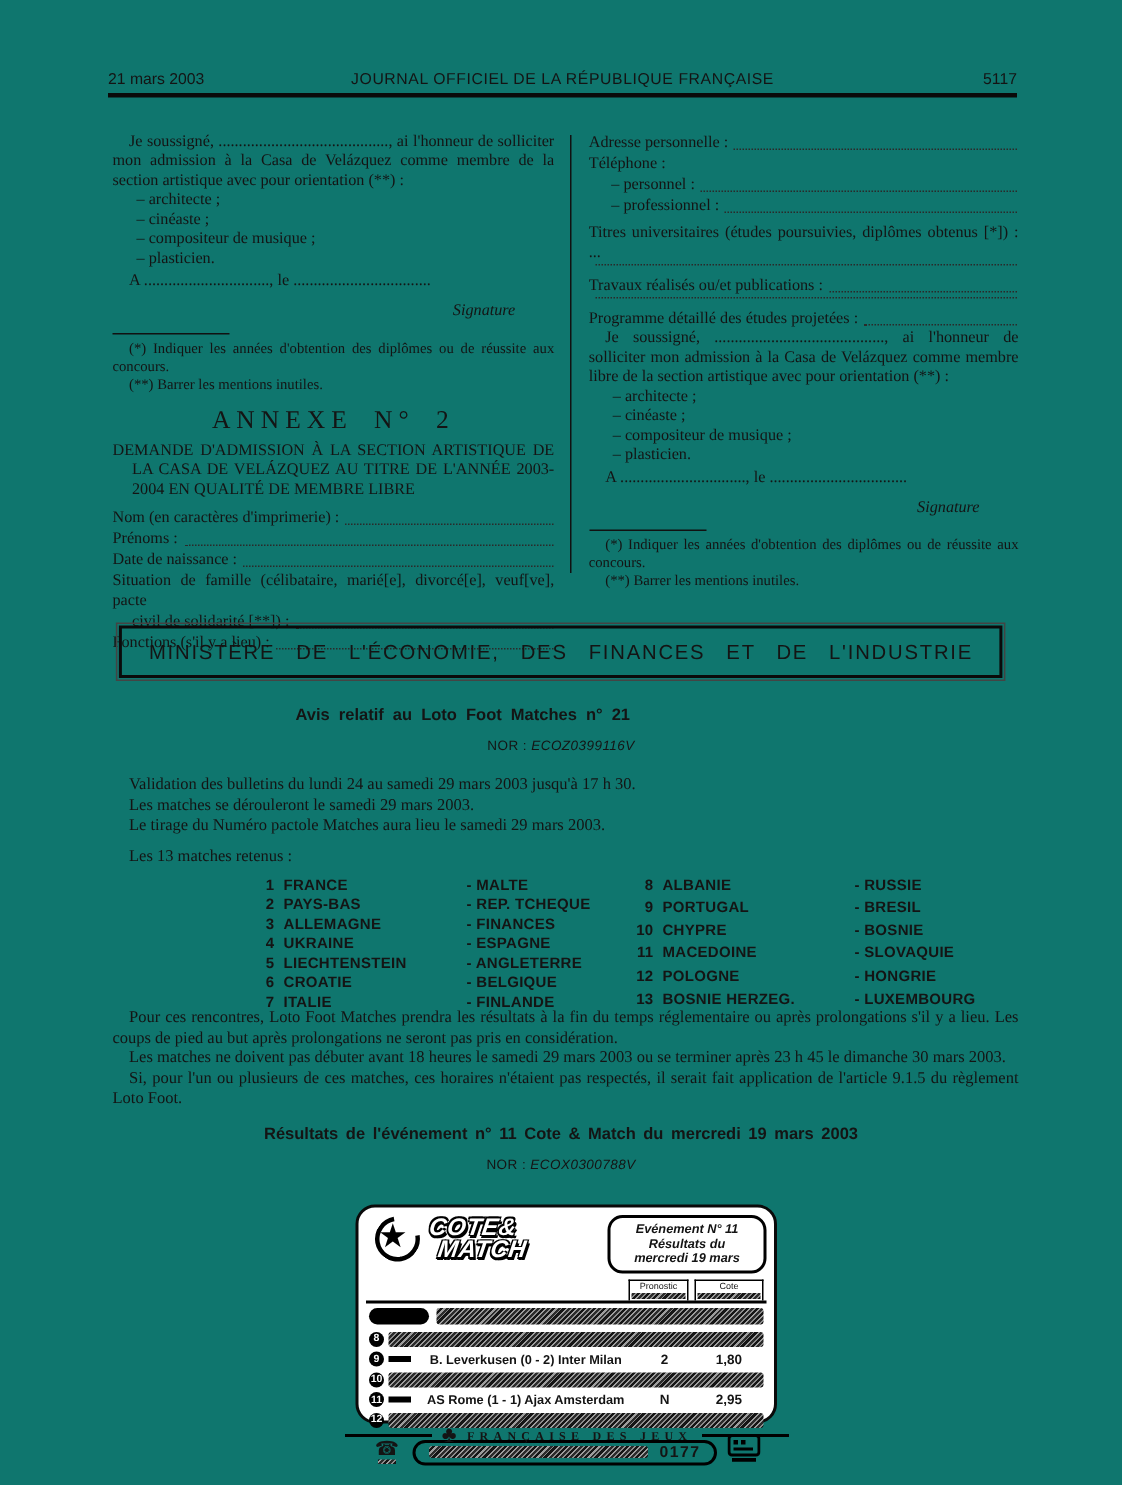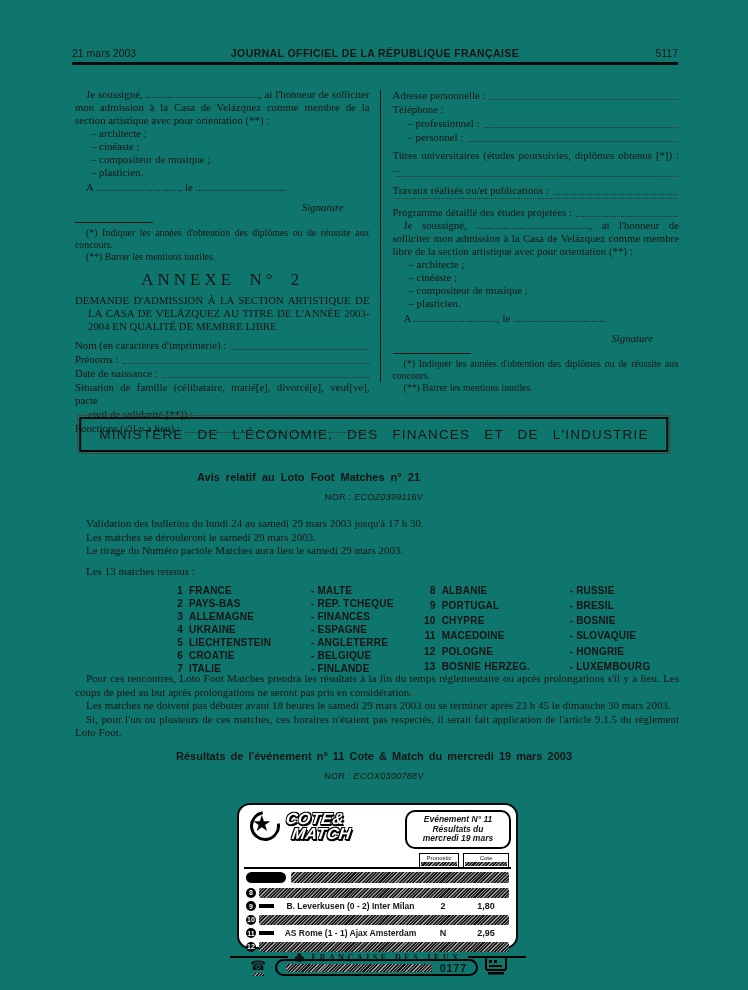--- a/index.html
+++ b/index.html
@@ -4,21 +4,21 @@
 <style>
   * { box-sizing: border-box; margin: 0; padding: 0; }
   html,body { background:#e9e9e9; }
   body { font-family:"Liberation Serif", serif; color:#141414; }
   .page { position:relative; width:748px; height:990px; background:#0f766e; margin:0 auto; overflow:hidden; }
 
   
   .hdr { position:absolute; top:47px; left:72px; width:606px; height:14px;
          font-family:"Liberation Sans", sans-serif; font-size:10.5px; }
   .hdr-date { position:absolute; left:0; top:0; }
-  .hdr-title { position:absolute; left:0; right:0; text-align:center; top:0; letter-spacing:.4px;font-weight:bold; }
+  .hdr-title { position:absolute; left:0; right:0; text-align:center; top:0; letter-spacing:.4px; }
   .hdr-page { position:absolute; right:0; top:0; }
   .hdr-rule { position:absolute; top:62px; left:72px; width:606px; border-top:3px solid #0a0a0a; }
 
   
   .columns { position:absolute; top:88px; left:75px; width:604px; display:flex; }
   .col { font-size:10.8px; line-height:13px; text-align:justify; }
   .col-l { width:305px; padding-right:10px; }
   .col-r { width:299px; padding-left:12px; }
   .vdivider { width:0; border-left:1px solid #111; margin-top:2px; height:292px; }
   .para { text-indent:11px; }
@@ -180,25 +180,25 @@
 
     <div class="vdivider"></div>
 
     <div class="col col-r">
       <div class="fline">
         <span class="flabel">Adresse personnelle :</span>
         <span class="leader"></span>
       </div>
       <div class="wrapline">Téléphone :</div>
       <div class="fline ind">
+        <span class="flabel">– personnel :</span>
+        <span class="leader"></span>
+      </div>
+      <div class="fline ind">
         <span class="flabel">– professionnel :</span>
-        <span class="leader"></span>
-      </div>
-      <div class="fline ind">
-        <span class="flabel">– personnel :</span>
         <span class="leader"></span>
       </div>
       <div class="gap4"></div>
       <div class="wrapline">Titres universitaires (études poursuivies, diplômes obtenus [*]) : ...</div>
       <div class="fline">
           <span class="leader"></span>
         </div>
       <div class="gap4"></div>
       <div class="fline">
         <span class="flabel">Travaux réalisés ou/et publications :</span>

